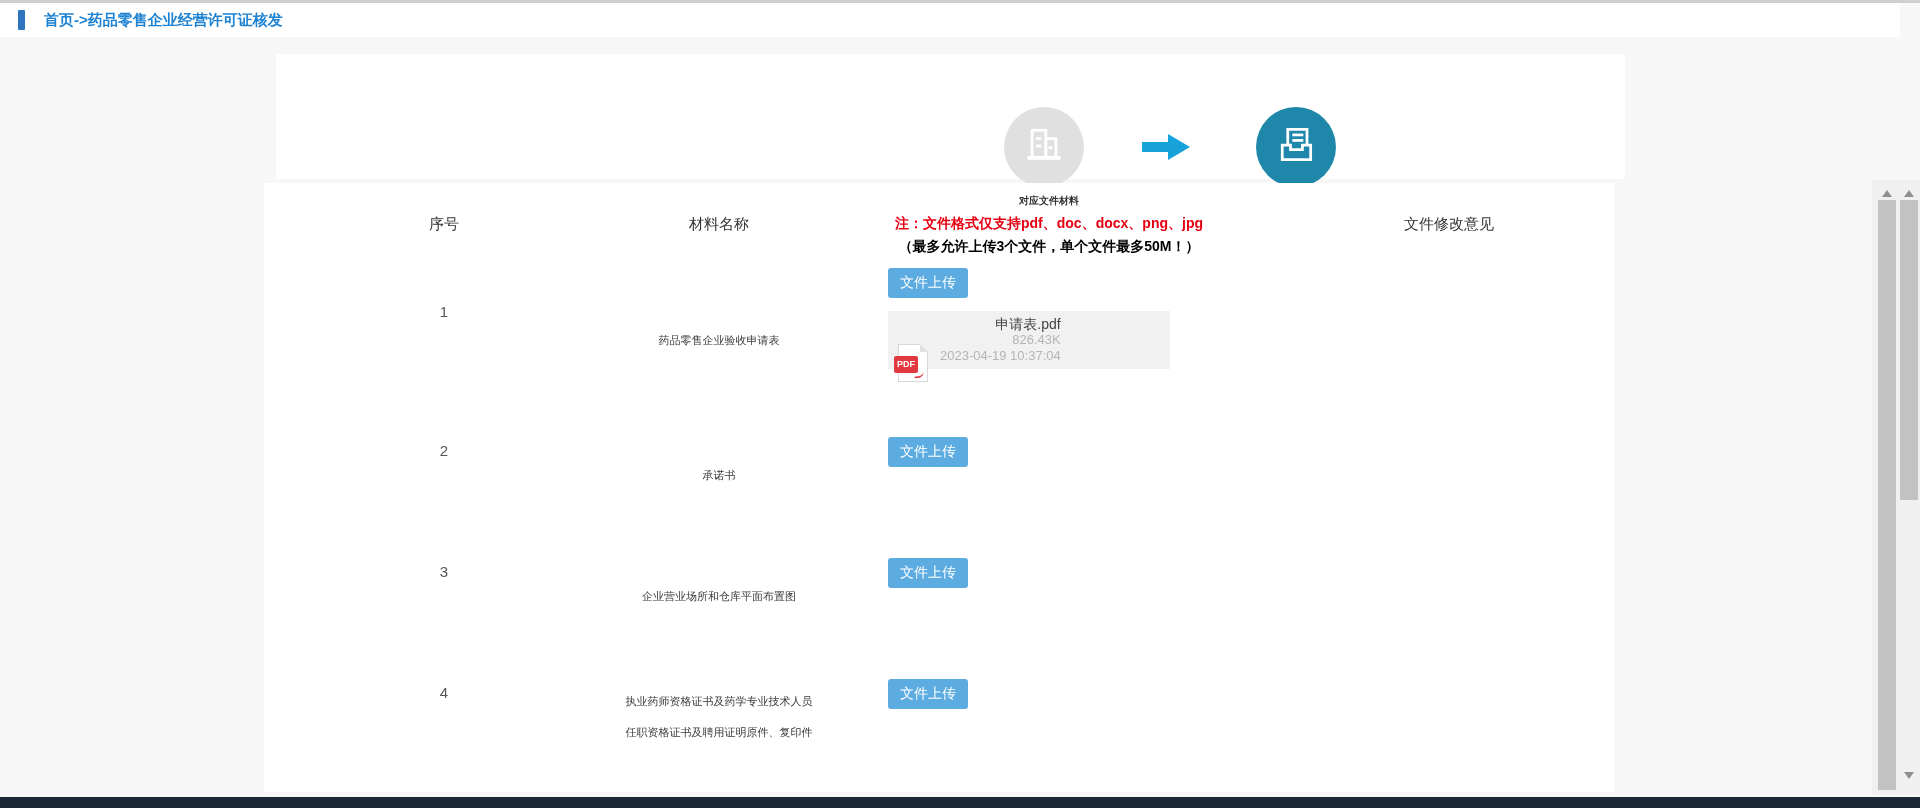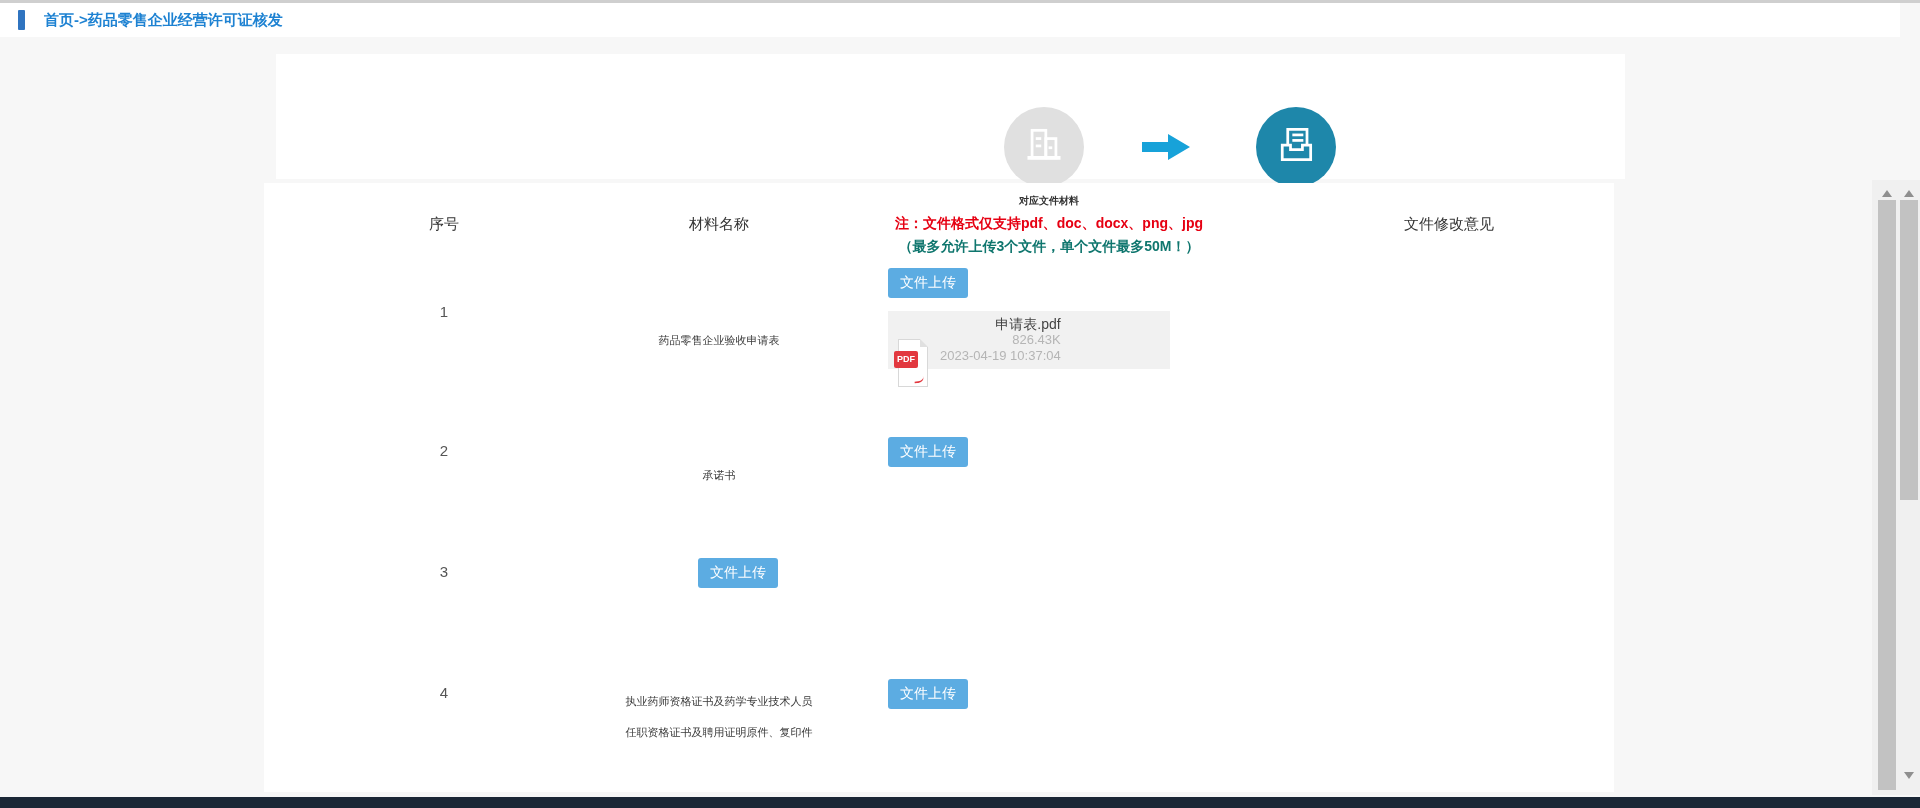--- a/index.html
+++ b/index.html
@@ -28,34 +28,34 @@
   .step-arrow { position:absolute; left:866px; top:80px; width:48px; height:26px; }
 
   
   .table-panel { position:absolute; left:264px; top:183px; width:1350px; height:609px; background:#fff; overflow:hidden; }
   .thead { display:grid; grid-template-columns:360px 190px 470px 1fr; height:82px; align-items:center; }
   .th { font-weight:normal; font-size:15px; color:#333; }
   .th-no, .th-material, .th-opinion { justify-self:center; }
   .th-files { justify-self:center; text-align:center; }
   .th-files .files-title { font-size:10px; font-weight:bold; color:#333; line-height:22px; }
   .th-files .note-red  { font-size:14px; font-weight:bold; color:#e60012; line-height:23px; }
-  .th-files .note-gray { font-size:14px; font-weight:bold; color:#0f766e; line-height:23px; }
+  .th-files .note-gray { font-size:14px; font-weight:bold; color:#000000; line-height:23px; }
 
   .trow { display:grid; grid-template-columns:360px 190px 470px 1fr; min-height:121px; }
   .trow.has-file { min-height:169px; }
   .cell-no { justify-self:center; align-self:start; padding-top:8px; font-size:15px; color:#555; }
   .trow.has-file .cell-no { padding-top:38px; }
   .cell-name { justify-self:center; align-self:start; padding-top:26px; font-size:11px; color:#3a3a3a; text-align:center; white-space:nowrap; line-height:31px; }
   .trow.has-file .cell-name { padding-top:60px; }
   .trow.two-line .cell-name { padding-top:10px; }
   .name-line2:empty { display:none; }
   .cell-files { padding-left:74px; padding-top:3px; }
   .upload-btn { display:inline-block; background:#5cace2; color:#fff; font-size:14px; border:none; border-radius:3px; padding:6px 12px; cursor:pointer; font-family:inherit; }
   .file-chip { margin-top:13px; width:282px; height:58px; background:#f1f1f1; display:flex; align-items:center; gap:12px; padding:8px 10px; cursor:pointer; }
-  .pdf-page { position:relative; width:30px; height:48px; background:#fff; border:1px solid #d8d8d8; flex:0 0 auto;margin-top:46px; }
+  .pdf-page { position:relative; width:30px; height:38px; background:#fff; border:1px solid #d8d8d8; flex:0 0 auto;margin-top:46px; }
   .pdf-page::before { content:""; position:absolute; top:-1px; right:-1px; width:0; height:0; border-left:8px solid #e0e0e0; border-top:8px solid #f1f1f1; }
   .pdf-badge { position:absolute; left:-5px; top:11px; background:#e2383f; color:#fff; font-size:9px; font-weight:bold; line-height:1; padding:4px 3px; border-radius:2px; }
   .pdf-curl { position:absolute; right:3px; bottom:3px; width:10px; height:6px; border-bottom:2px solid #e2383f; border-radius:0 0 9px 0; transform:rotate(-8deg); }
   .file-meta { display:flex; flex-direction:column; line-height:16px;text-align:right; }
   .file-name { font-size:14px; color:#444; }
   .file-size, .file-time { font-size:13px; color:#b5b5b5; }
 
   
   .scroll-area { position:absolute; left:1872px; top:180px; width:48px; height:615px; background:#f0f0f0; }
   .sb-track { position:absolute; top:0; width:18px; height:615px; }
@@ -158,20 +158,24 @@
     </div>
     <div class="cell-files">
       <button class="upload-btn">文件上传</button>
       <div class="file-list"></div>
     </div>
     <div class="cell-opinion"></div>
   </div>
 
   <div class="trow">
     <div class="cell-no">3</div>
+    <div class="cell-name">
+      <div class="name-line1">企业营业场所和仓库平面布置图</div>
+
+    </div>
     <div class="cell-files">
       <button class="upload-btn">文件上传</button>
       <div class="file-list"></div>
     </div>
     <div class="cell-opinion"></div>
   </div>
 
   <div class="trow two-line">
     <div class="cell-no">4</div>
     <div class="cell-name">

